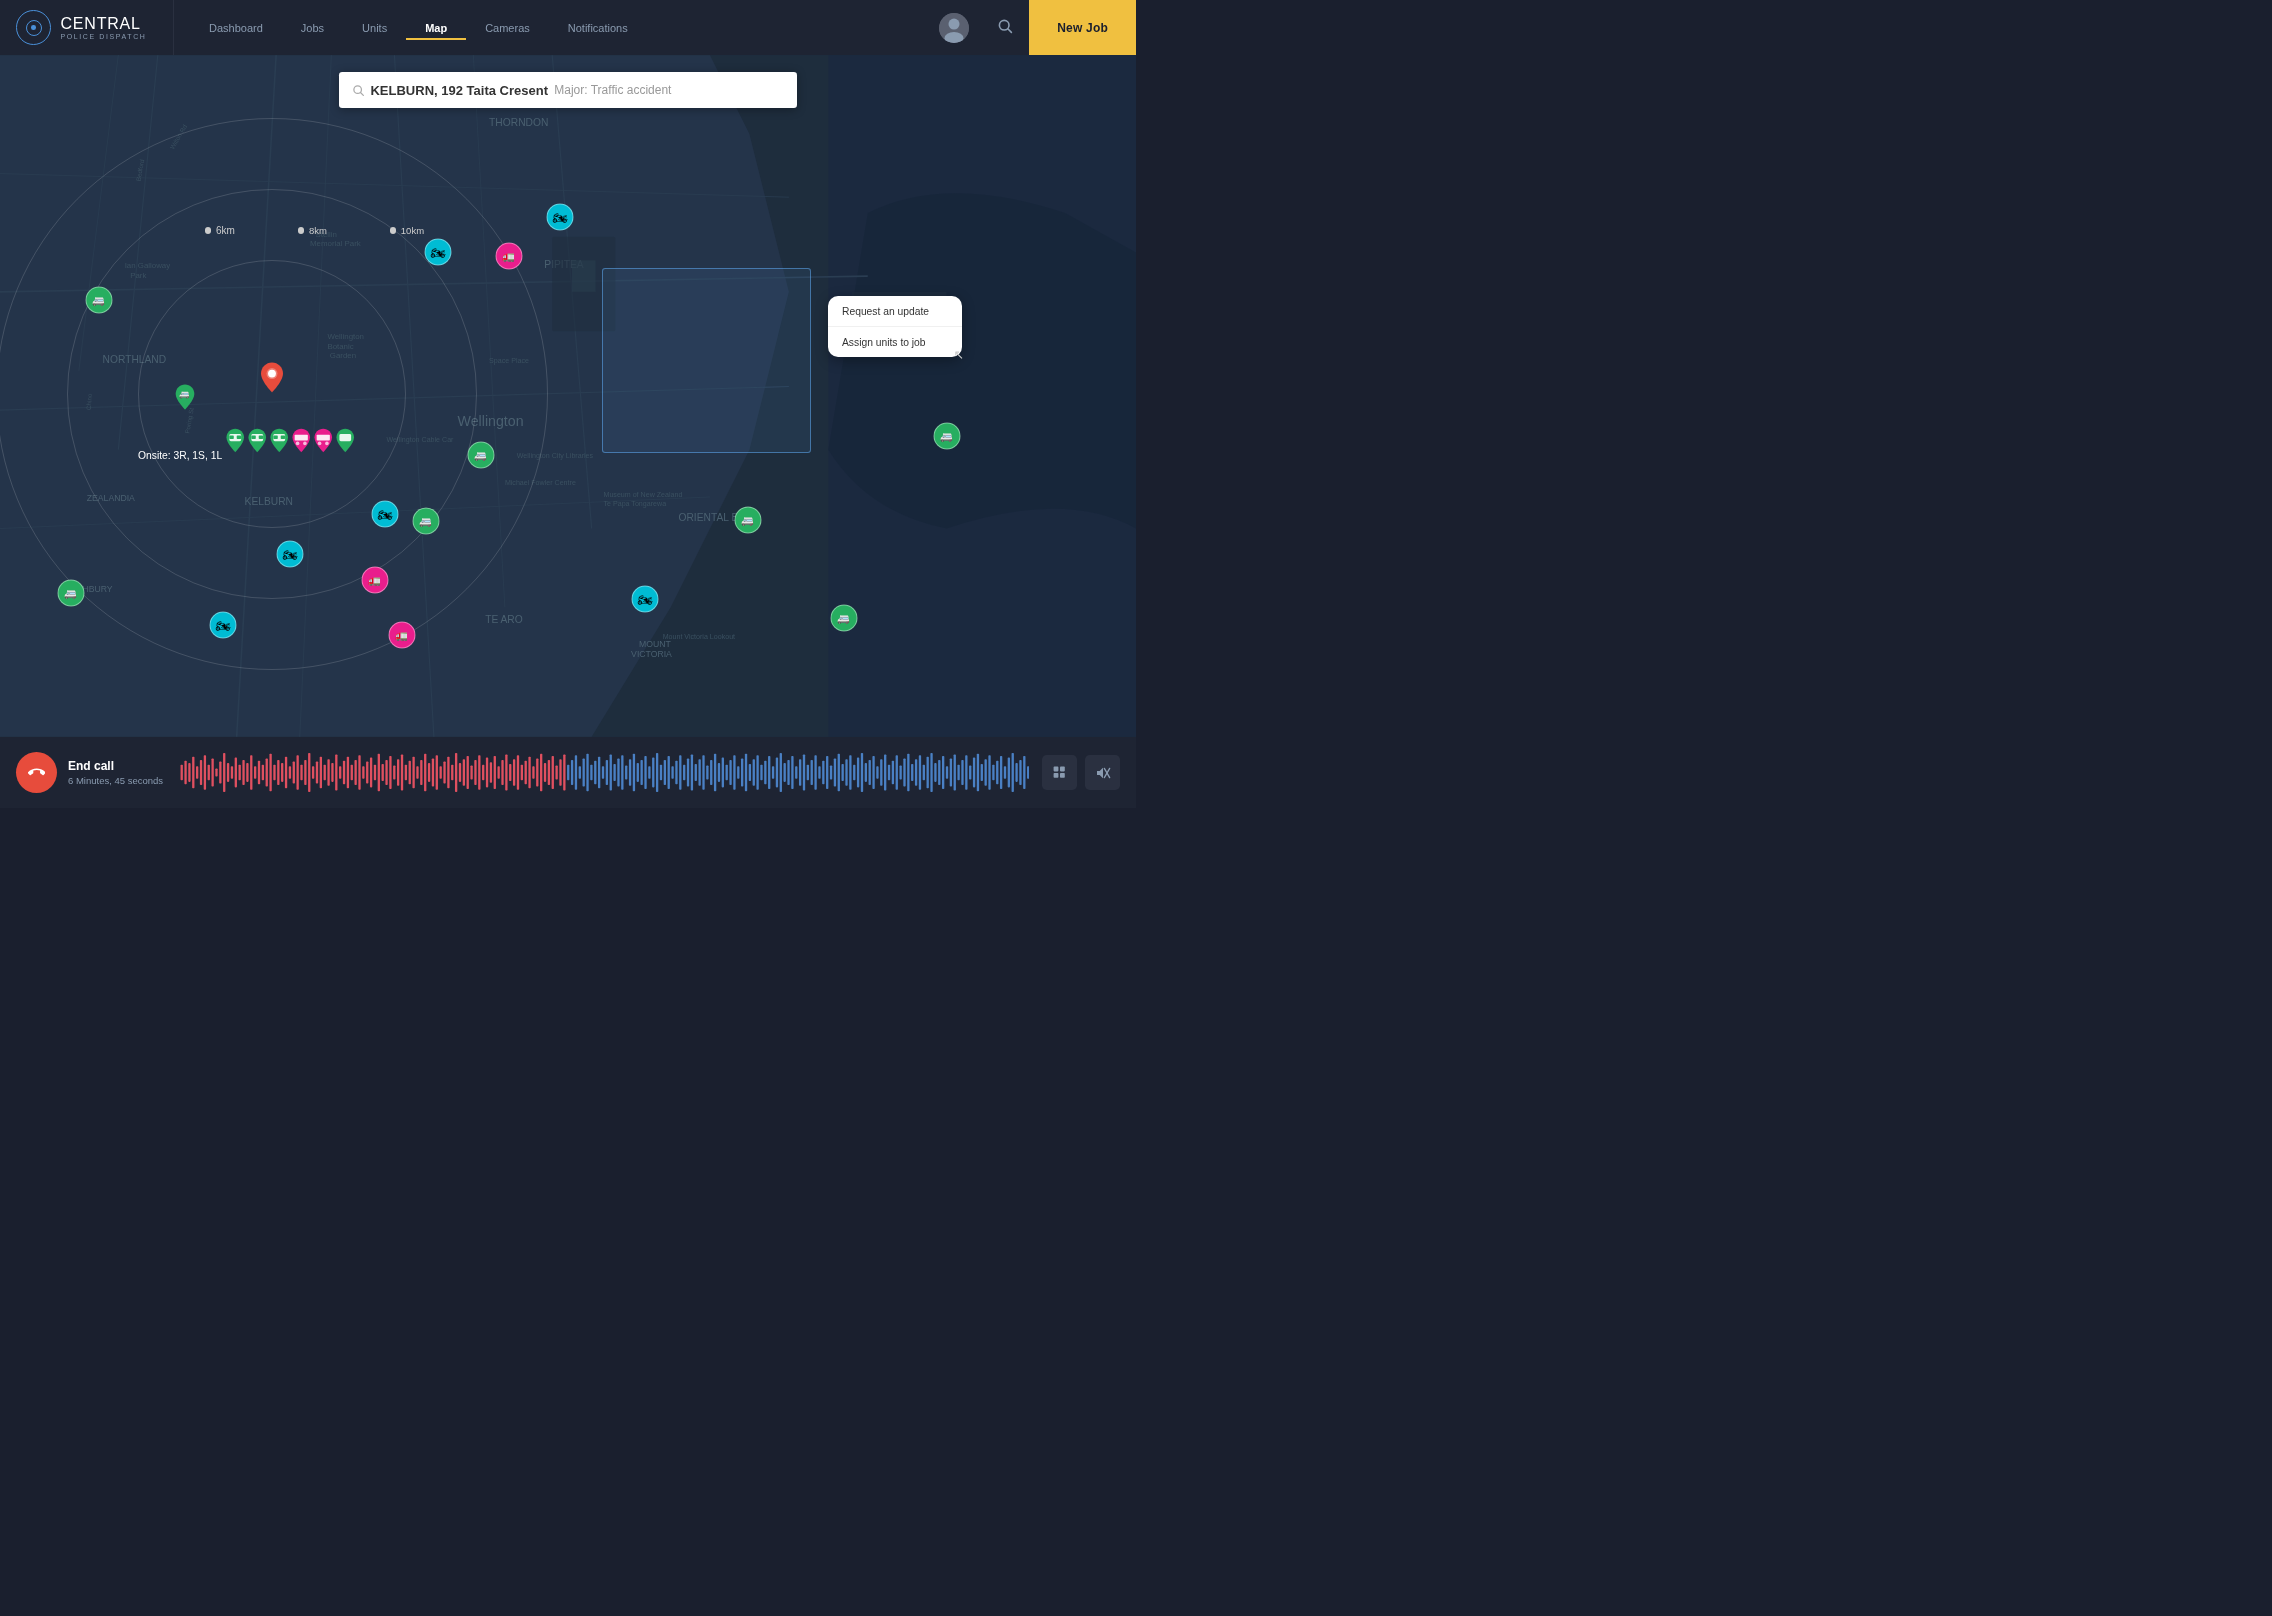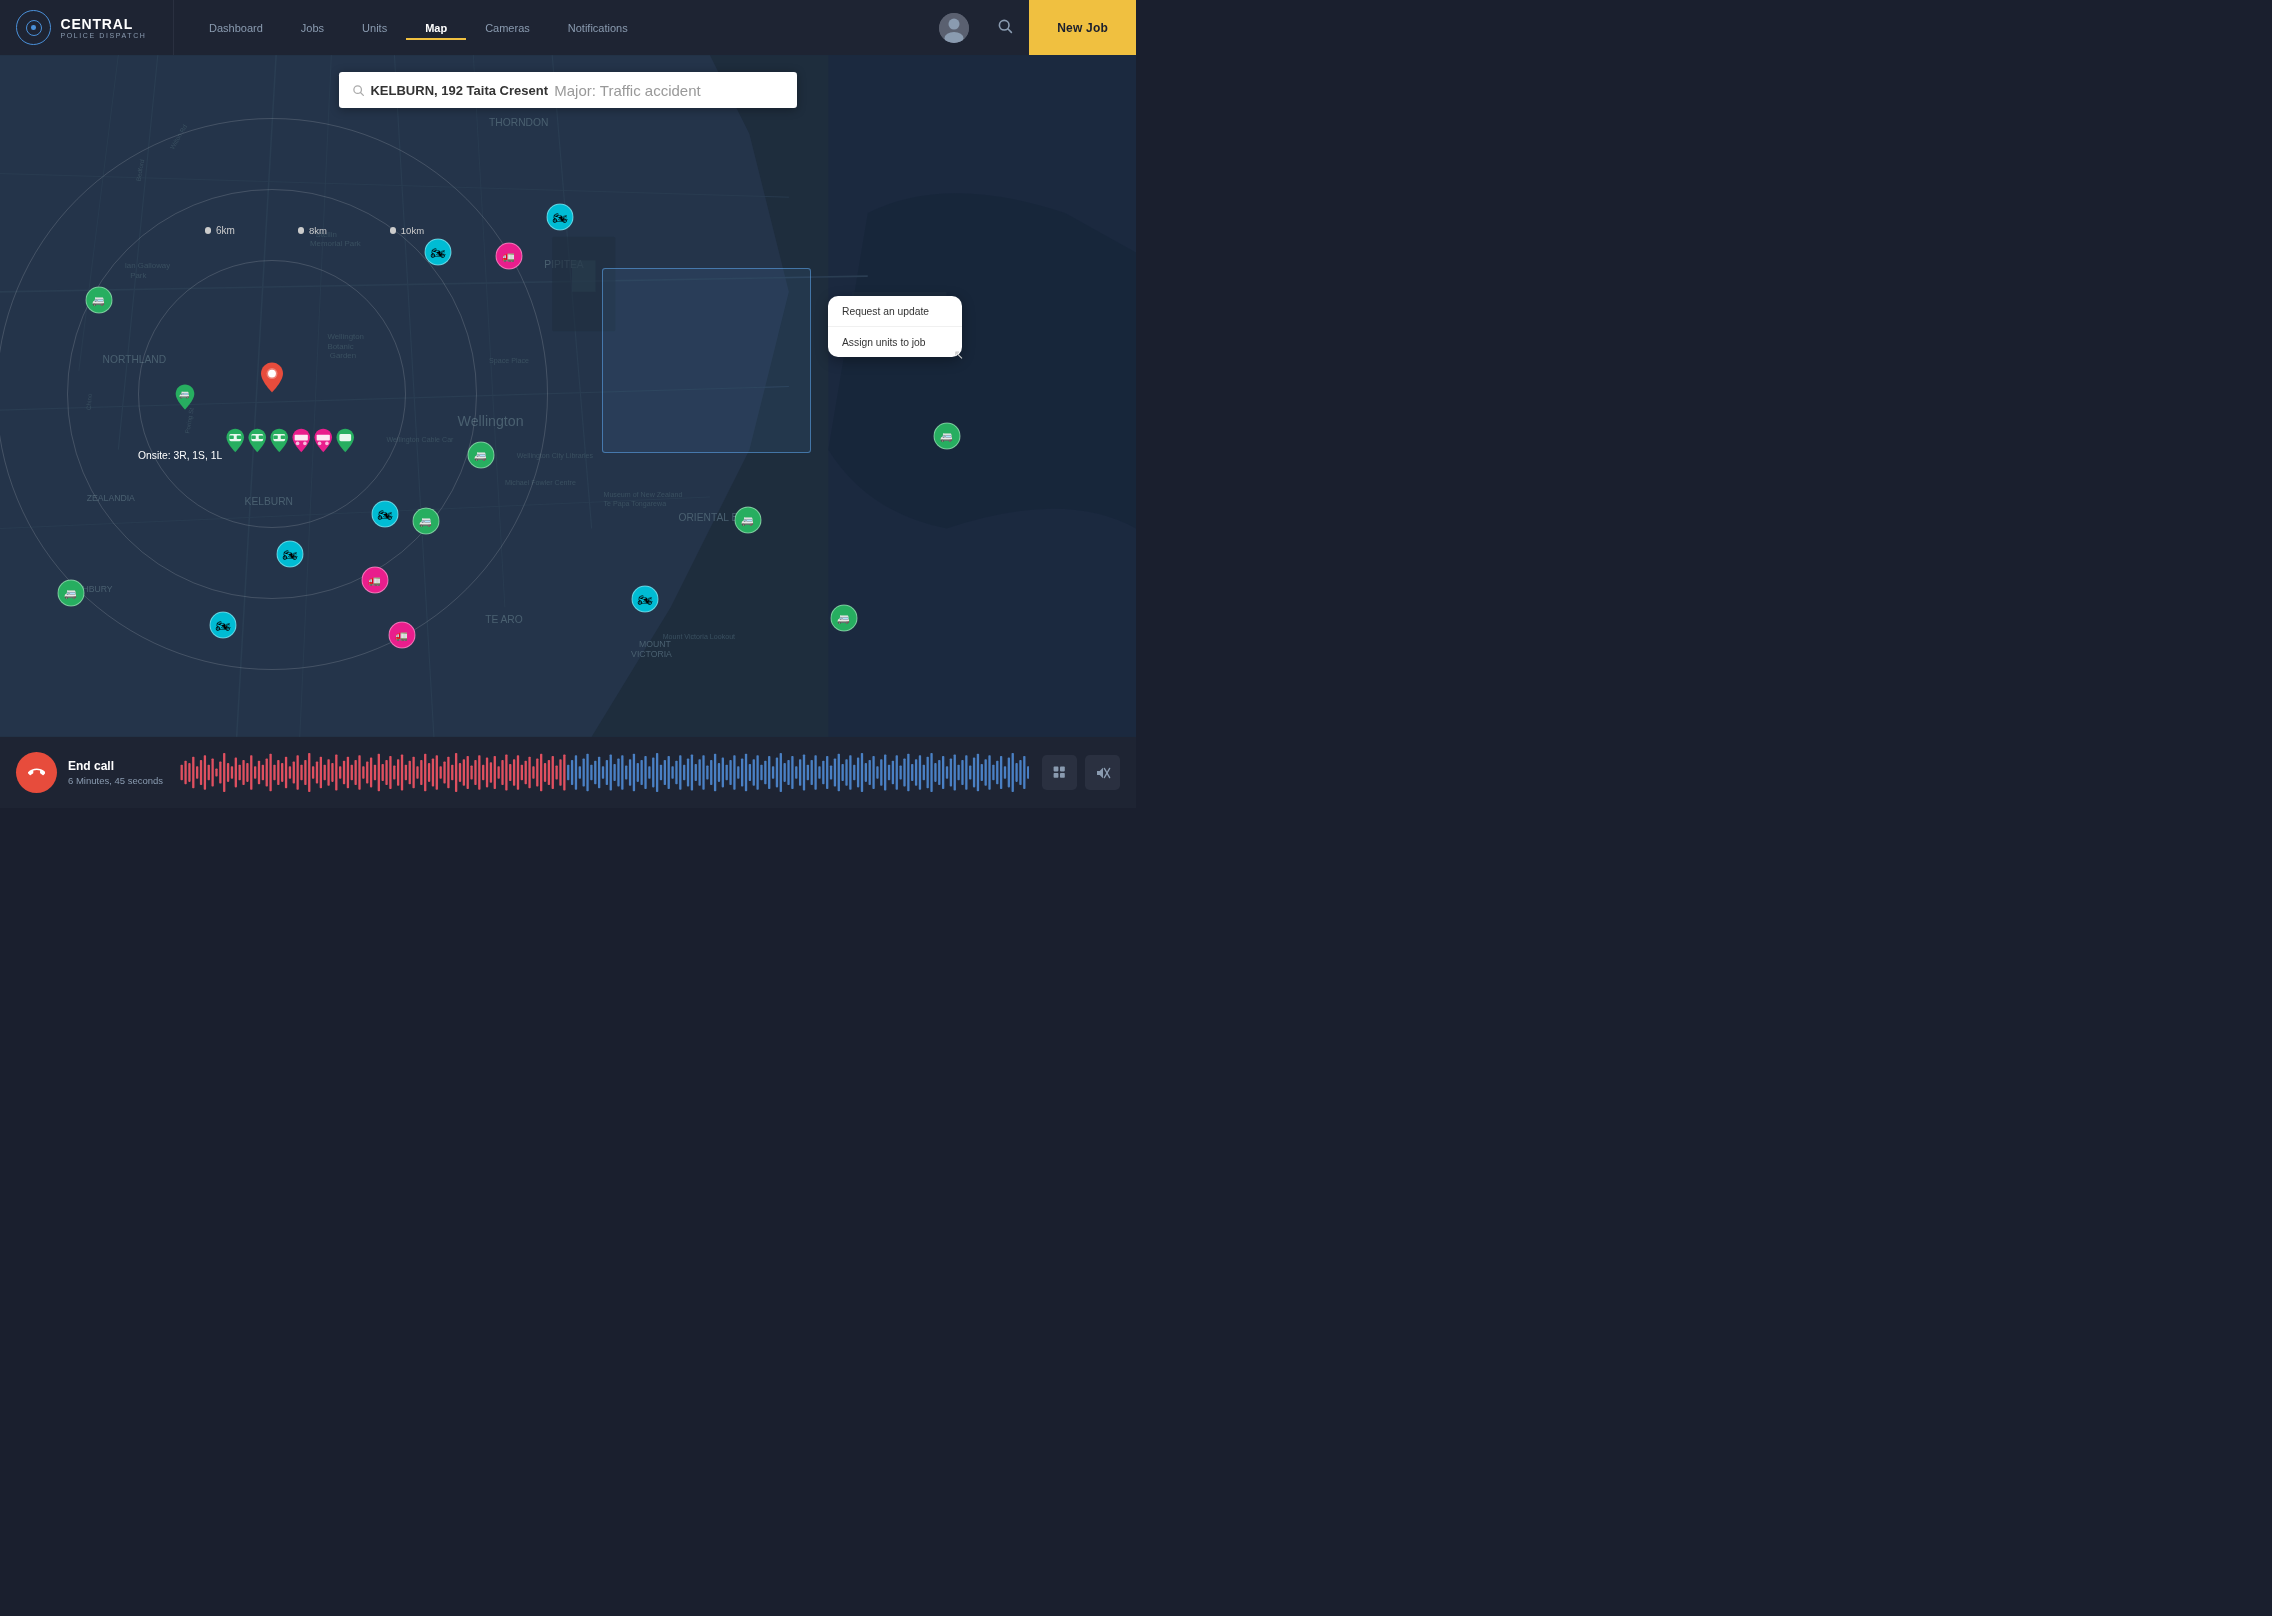--- a/index.html
+++ b/index.html
@@ -31,21 +31,21 @@
       background: transparent;
     }
     .logo-inner {
       width: 16px; height: 16px;
       border-radius: 50%;
       border: 1.6px solid #4a90d9;
       display: flex; align-items: center; justify-content: center;
     }
     .logo-dot { width: 4.7px; height: 4.7px; border-radius: 50%; background: #4a90d9; }
     .logo-text-area { display: flex; flex-direction: column; }
-    .logo-title { color: #fff; font-size: 14px; font-weight: 700; letter-spacing: 0.8px; }
+    .logo-title { color: #fff; font-size: 16px; font-weight: 400; letter-spacing: 0.8px; }
     .logo-sub { color: #8a9bb0; font-size: 7px; letter-spacing: 1.6px; font-weight: 400; }
     .nav-area {
       display: flex;
       align-items: flex-start;
       flex: 1;
       padding: 15px 16px;
       height: 100%;
     }
     .nav-item {
       color: #8a9bb0;
@@ -131,21 +131,21 @@
       background: #fff;
       border-radius: 3.2px;
       display: flex;
       align-items: center;
       padding: 0 12.6px;
       height: 36px;
       z-index: 50;
       box-shadow: 0 1.6px 9.5px rgba(0,0,0,0.3);
     }
     .search-bar-address { color: #333; font-size: 13px; font-weight: 600; margin-right: 6.3px; }
-    .search-bar-type { color: #999; font-size: 15px; }
+    .search-bar-type { color: #999; font-size: 12px; }
     .dist-label {
       display: flex; align-items: center; gap: 4.7px;
       color: #ccc; font-size: 9.5px;
     }
     .dist-dot { width: 6.3px; height: 6.3px; border-radius: 50%; background: #ccc; }
 
     
     .context-menu {
       position: absolute;
       top: 241px;

